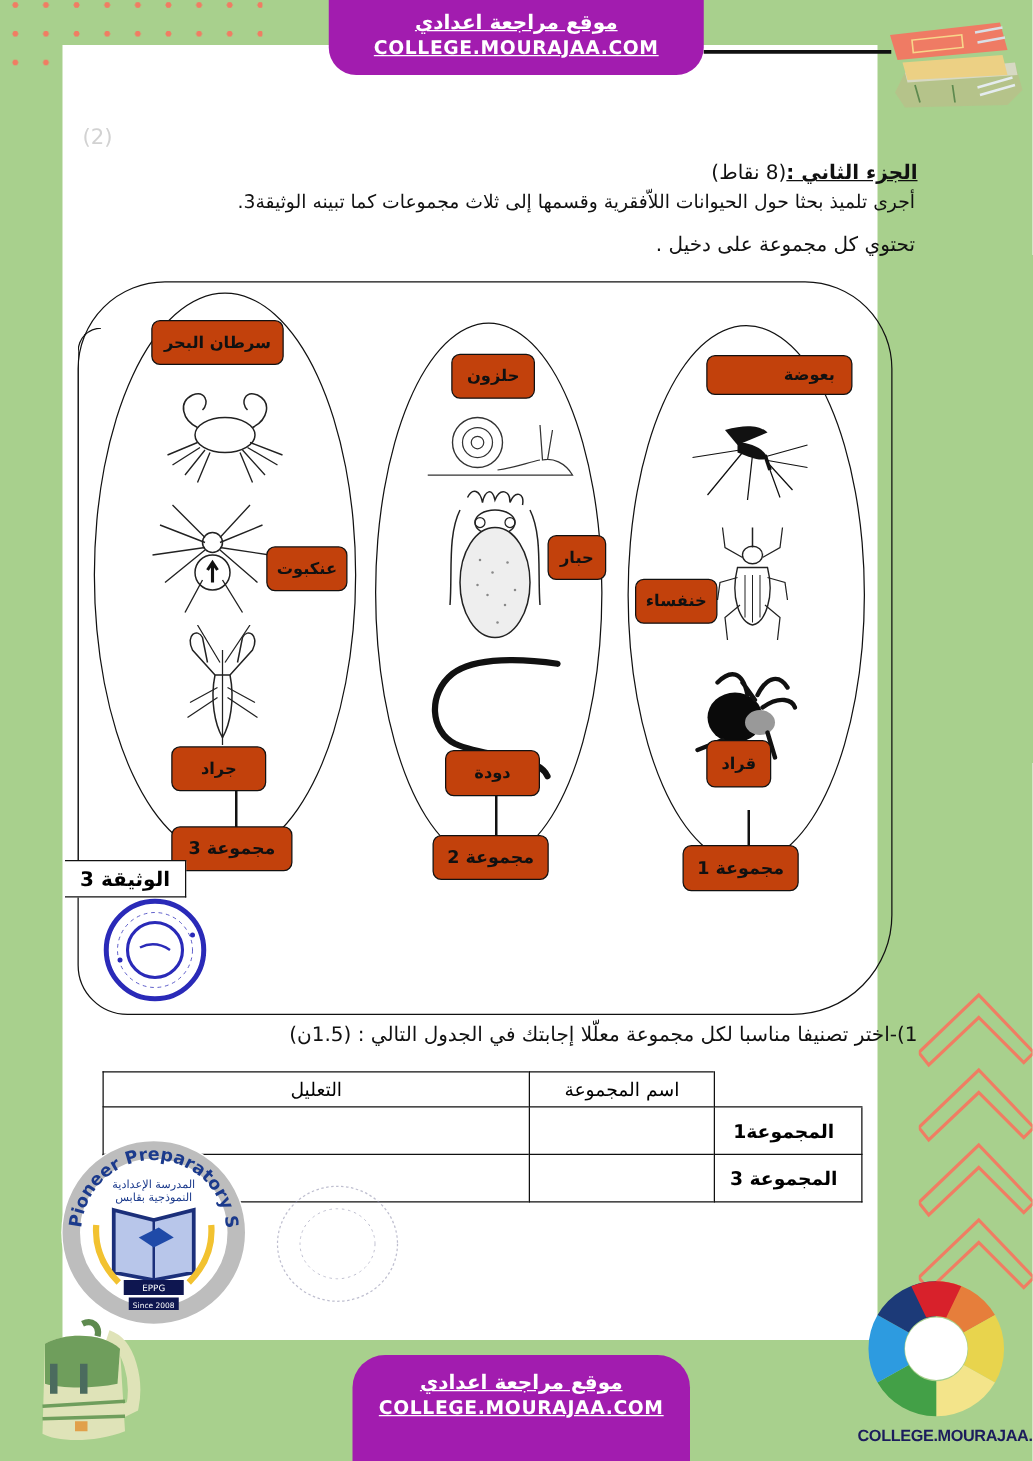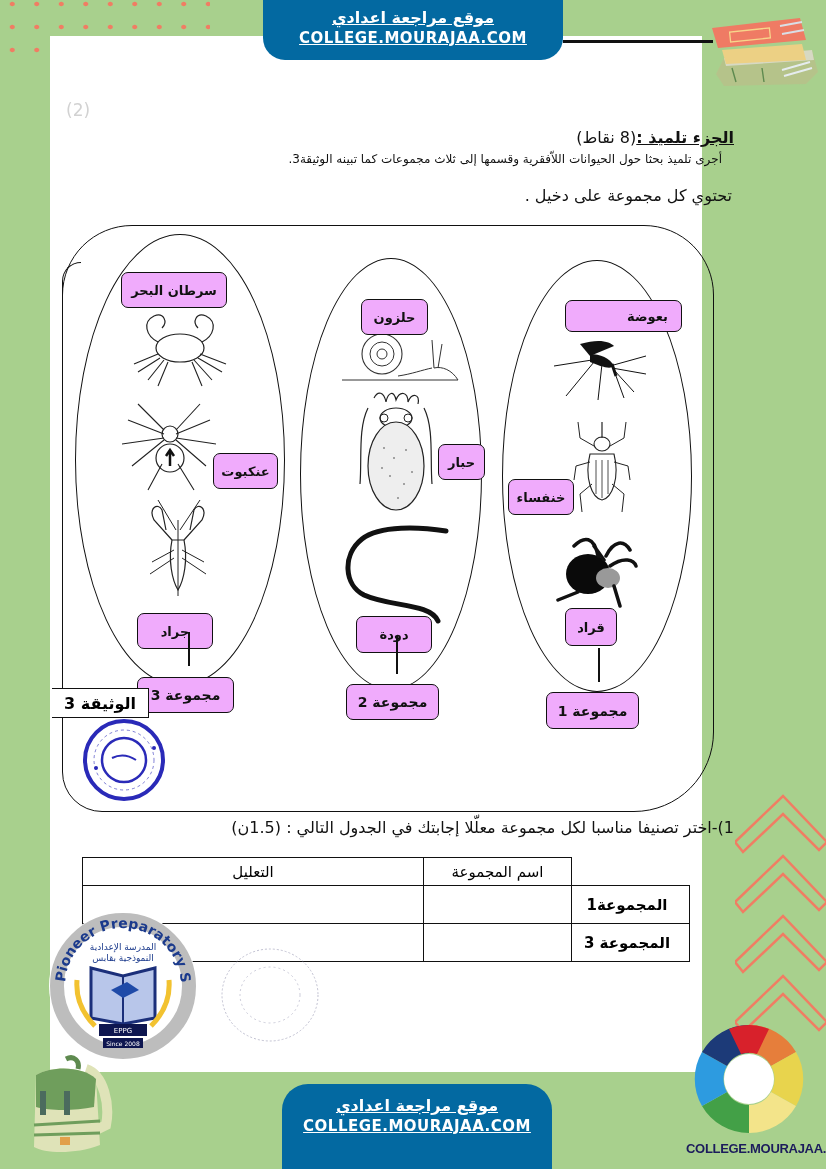--- a/index.html
+++ b/index.html
@@ -9,55 +9,54 @@
     font-family: "DejaVu Sans", sans-serif;
   }
   .dots-row { position: absolute; left: 0; height: 6px; width: 210px;
     background-image: radial-gradient(circle, #f07d63 2.2px, transparent 2.6px);
     background-size: 24.5px 6px; background-repeat: repeat-x; }
   .page {
     position: absolute; left: 50px; top: 36px; width: 652px; height: 1036px;
     background: #ffffff;
   }
   .banner {
-    position: absolute; background: #0369a1; color: #ffffff; text-align: center;
+    position: absolute; background: #a21caf; color: #ffffff; text-align: center;
     border-radius: 0 0 26px 26px;
   }
   .banner-top { left: 263px; top: 0; width: 300px; height: 60px; border-radius: 0 0 22px 22px; }
   .banner-bottom { left: 282px; top: 1084px; width: 270px; height: 85px; border-radius: 26px 26px 0 0; }
   .banner .ar { display: block; font-size: 16px; font-weight: bold; text-decoration: underline; line-height: 20px; direction: rtl; }
   .banner .en { display: block; font-size: 15px; font-weight: bold; text-decoration: underline; letter-spacing: 0.5px; line-height: 20px; }
   .banner-top .ar { margin-top: 8px; }
   .banner-bottom .ar { margin-top: 12px; }
   .header-rule { position: absolute; left: 563px; top: 40px; width: 150px; height: 3px; background: #111; }
 
   .rtl { direction: rtl; font-family: "DejaVu Sans", sans-serif; color: #111; }
   .ghost-num { position: absolute; left: 66px; top: 100px; font-size: 17px; color: #d2d2d2; }
 
   .part-title { position: absolute; right: 92px; top: 128px; font-size: 16px; }
   .part-title .ul { text-decoration: underline; font-weight: bold; }
-  .intro1 { position: absolute; right: 104px; top: 152px; font-size: 12px; white-space: nowrap; }
+  .intro1 { position: absolute; right: 94px; top: 152px; font-size: 15px; white-space: nowrap; }
   .intro2 { position: absolute; right: 94px; top: 186px; font-size: 16px; white-space: nowrap; }
 
   .big-frame {
     position: absolute; left: 62px; top: 225px; width: 650px; height: 585px;
     border: 1.5px solid #111; border-radius: 70px 70px 80px 40px;
   }
   .oval { position: absolute; border: 1.3px solid #111; border-radius: 50%; background: transparent; }
   .oval-3 { left: 75px; top: 234px; width: 208px; height: 450px; }
   .oval-2 { left: 300px; top: 258px; width: 180px; height: 430px; }
   .oval-1 { left: 502px; top: 260px; width: 188px; height: 430px; }
   .inner-bracket { position: absolute; left: 62px; top: 262px; width: 18px; height: 433px;
     border-left: 1.5px solid #111; border-bottom: 1.5px solid #111; border-top: 1.5px solid #111; border-radius: 40px 0 0 0; }
 
   .label-box {
-    position: absolute; background: #f0abfc; border: 1.3px solid #111; border-radius: 7px;
+    position: absolute; background: #c2410c; border: 1.3px solid #111; border-radius: 7px;
     font-size: 13px; font-weight: bold; direction: rtl; text-align: center; display: flex; align-items: center; justify-content: center;
     color: #111;
-    margin-top: 16px;
   }
   .group-box { font-size: 14px; }
   .stem { position: absolute; width: 1.5px; background: #111; }
 
   .animal { position: absolute; }
 
   .doc-label {
     position: absolute; left: 52px; top: 688px; width: 96px; height: 28px; background: #fff;
     border: 1.3px solid #111; border-left: none; font-size: 16px; font-weight: bold; direction: rtl;
     display: flex; align-items: center; justify-content: center;
@@ -105,21 +104,21 @@
   <path d="M10 18 L98 8 L104 30 L16 38 Z" fill="#ef7b64"></path>
   <rect x="28" y="20" width="40" height="10" fill="none" stroke="#f7d58a" stroke-width="1.3" transform="rotate(-6 48 25)"></rect>
   <path d="M78 16 L100 12 M80 24 L102 20" stroke="#d9dfe6" stroke-width="2"></path>
   <path d="M80 60 L108 52 M82 66 L110 58" stroke="#e5ecef" stroke-width="2"></path>
   <path d="M30 58 L34 72 M60 58 L62 72" stroke="#5e8a4f" stroke-width="1.4"></path>
 </svg>
 
 <div class="ghost-num">(2)</div>
 
 <div class="part-title rtl">
-  <span class="ul">الجزء تلميذ :</span><span>(8 نقاط)</span>
+  <span class="ul">الجزء الثاني :</span><span>(8 نقاط)</span>
 </div>
 <div class="intro1 rtl">أجرى تلميذ بحثا حول الحيوانات اللاّفقرية وقسمها إلى ثلاث مجموعات كما تبينه الوثيقة3.</div>
 <div class="intro2 rtl">تحتوي كل مجموعة على دخيل .</div>
 
 <div class="big-frame"></div>
 <div class="inner-bracket"></div>
 
 <div class="oval oval-3"></div>
 <div class="oval oval-2"></div>
 <div class="oval oval-1"></div>

